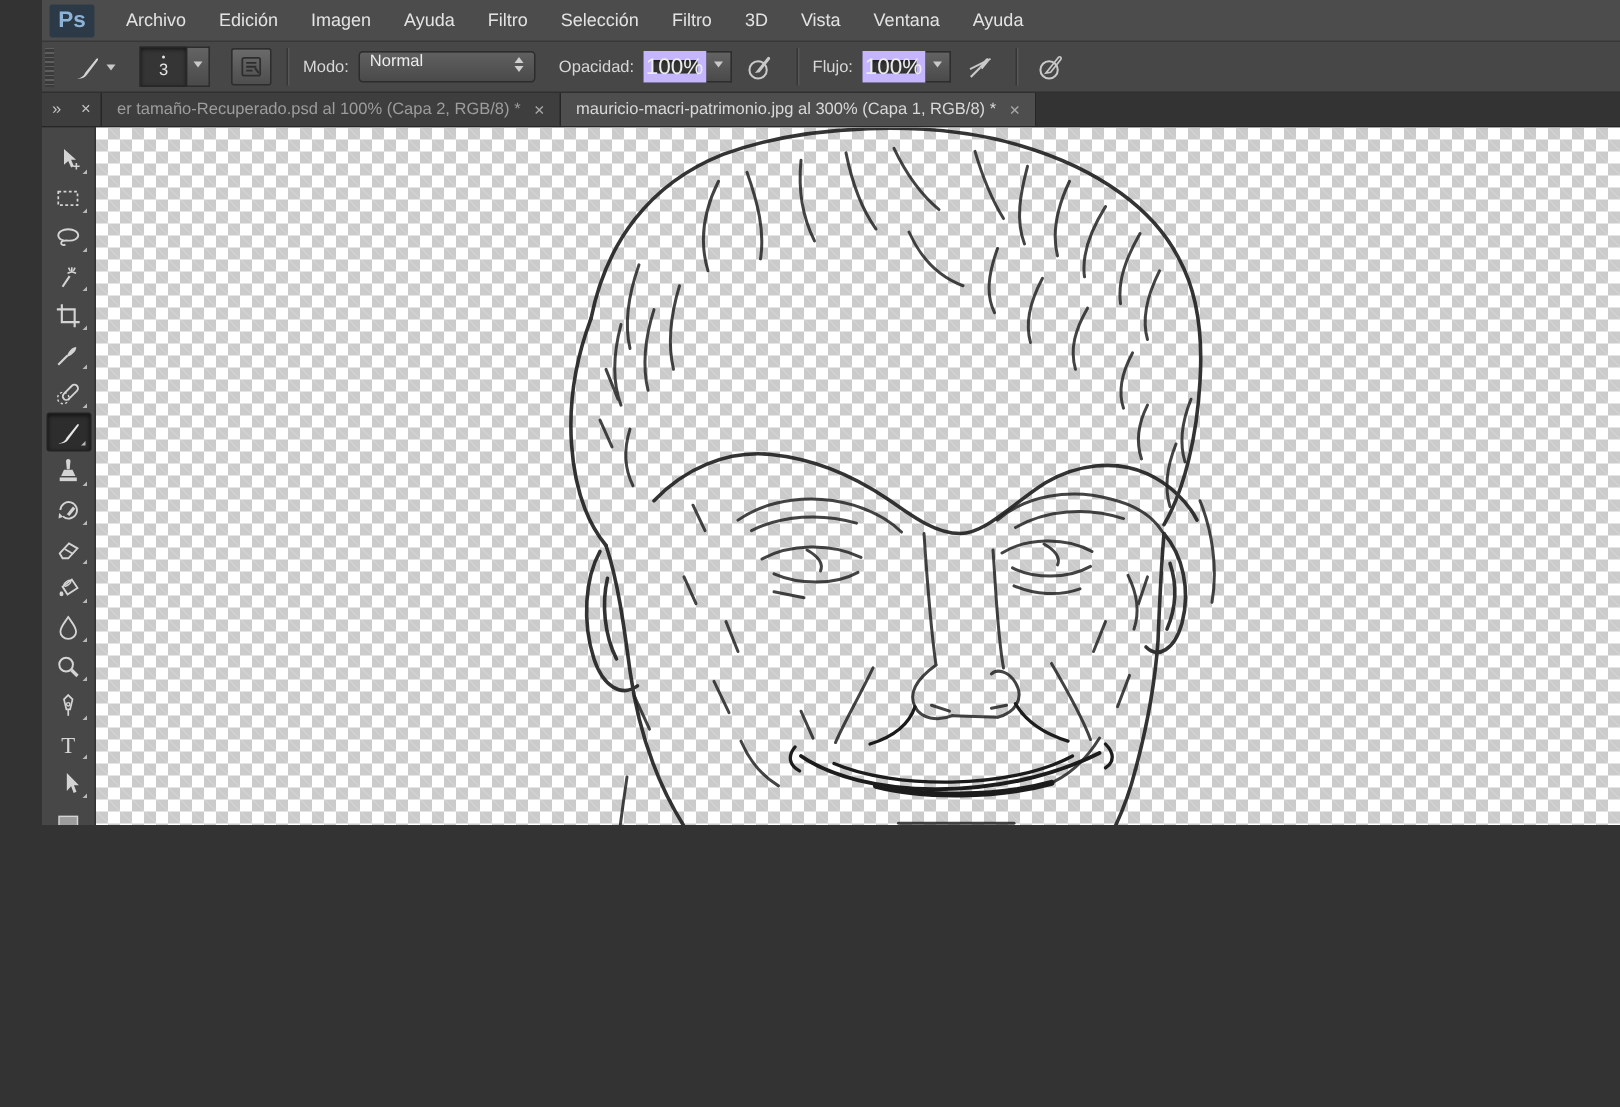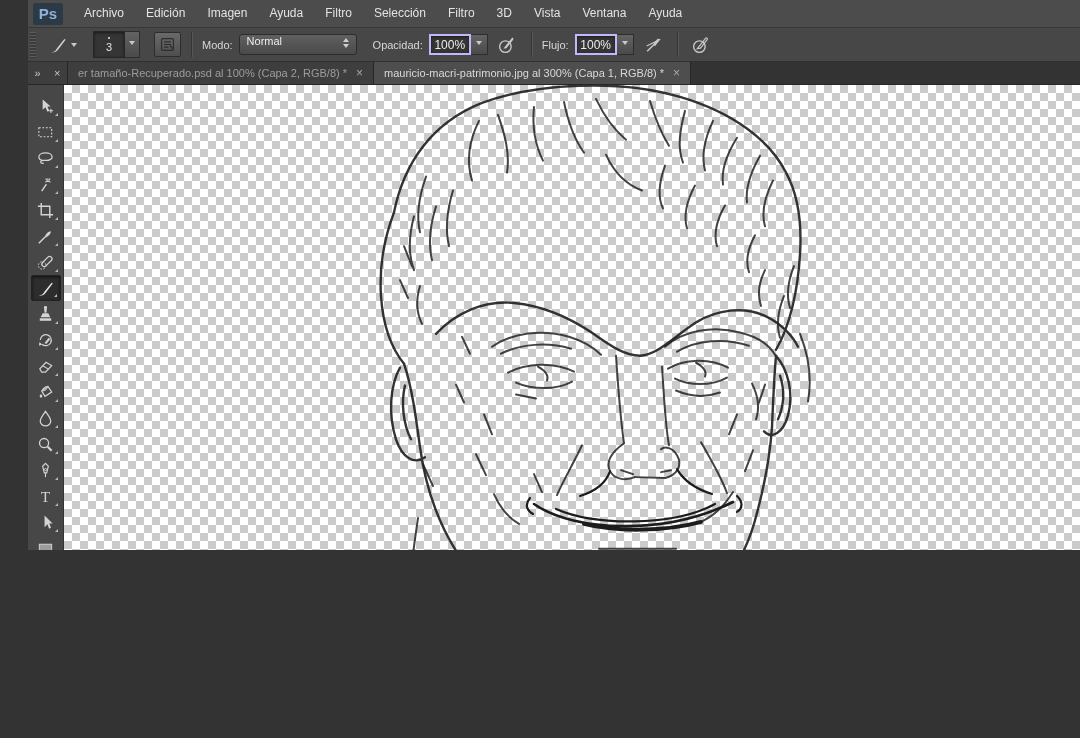--- a/index.html
+++ b/index.html
@@ -29,22 +29,22 @@
                 display:flex;align-items:center;justify-content:center;margin-left:8px;}
   .panel-toggle svg{width:17px;height:17px;}
   .separator{width:1px;height:25px;background:#363636;box-shadow:1px 0 0 #575757;margin:0 4px;}
   .opt-label{font-size:11px;color:#d8d8d8;white-space:nowrap;}
   .mode-select{width:118px;height:21px;background:linear-gradient(#606060,#4a4a4a);border:1px solid #2c2c2c;border-radius:3px;
                display:flex;align-items:flex-start;font-size:11px;color:#ececec;padding:0 7px;}
   .updown{margin-left:auto;display:flex;flex-direction:column;gap:2px;align-items:center;}
   .tri-up{width:0;height:0;border:3px solid transparent;border-bottom:4px solid #d0d0d0;}
   .tri-dn{width:0;height:0;border:3px solid transparent;border-top:4px solid #d0d0d0;}
   .value-group{display:flex;align-items:center;}
-  .value-box{width:42px;height:21px;background:#353535;border:2px solid #c4b5fd;box-shadow:inset 0 1px 3px rgba(0,0,0,.5);
-             color:#ececec;font-size:12px;display:flex;align-items:center;justify-content:center;}
+  .value-box{width:42px;height:21px;background:#353535;border:6px solid #c4b5fd;box-shadow:inset 0 1px 3px rgba(0,0,0,.5);
+             color:#ececec;font-size:15px;display:flex;align-items:center;justify-content:center;}
   .dd-btn{width:17px;height:21px;background:linear-gradient(#636363,#4a4a4a);border:1px solid #2d2d2d;border-left:none;
           display:flex;align-items:center;justify-content:center;}
   .icon-btn{width:27px;height:25px;display:flex;align-items:center;justify-content:center;}
   .icon-btn svg{width:21px;height:21px;}
 
   
   .tab-bar{height:23px;background:#333333;display:flex;align-items:stretch;border-bottom:1px solid #262626;}
   .dock-header{width:40px;background:#3e3e3e;display:flex;align-items:center;justify-content:space-around;
                color:#c6c6c6;font-size:11px;border-right:1px solid #262626;}
   .doc-tab{display:flex;align-items:center;gap:9px;padding:0 10px;font-size:11px;color:#9d9d9d;background:#3e3e3e;

